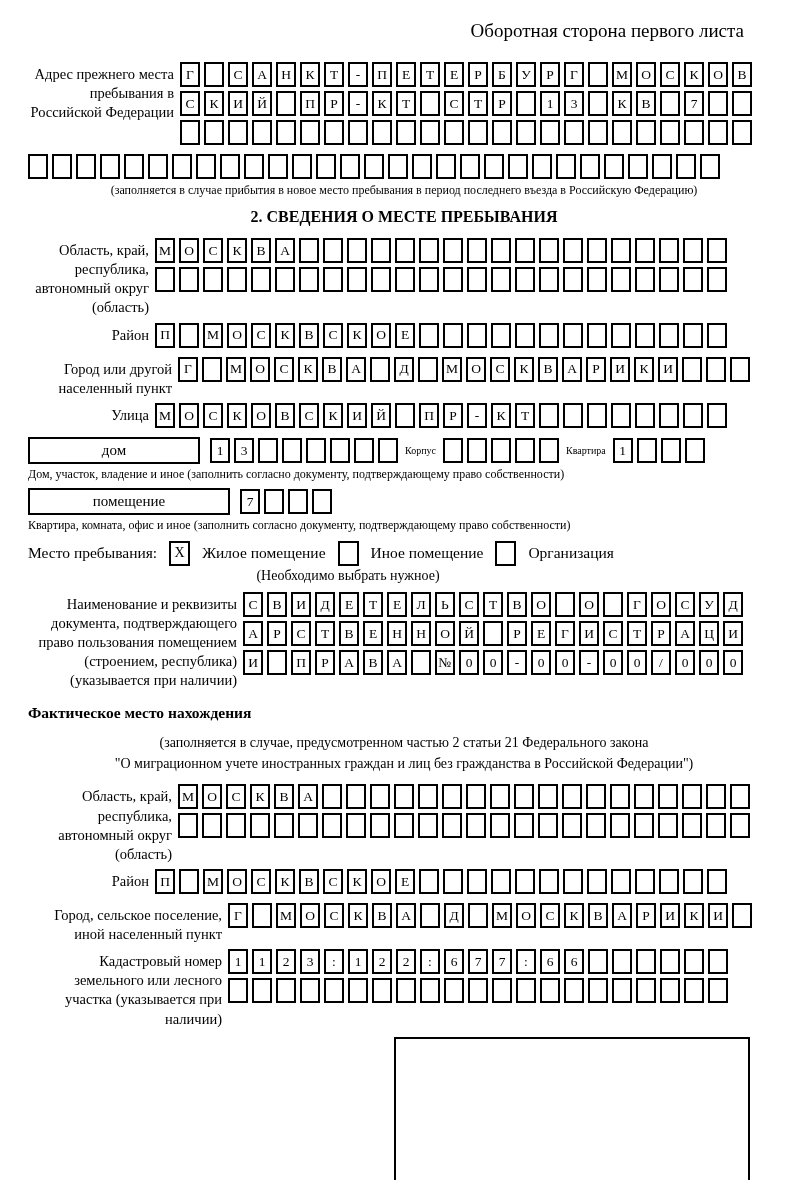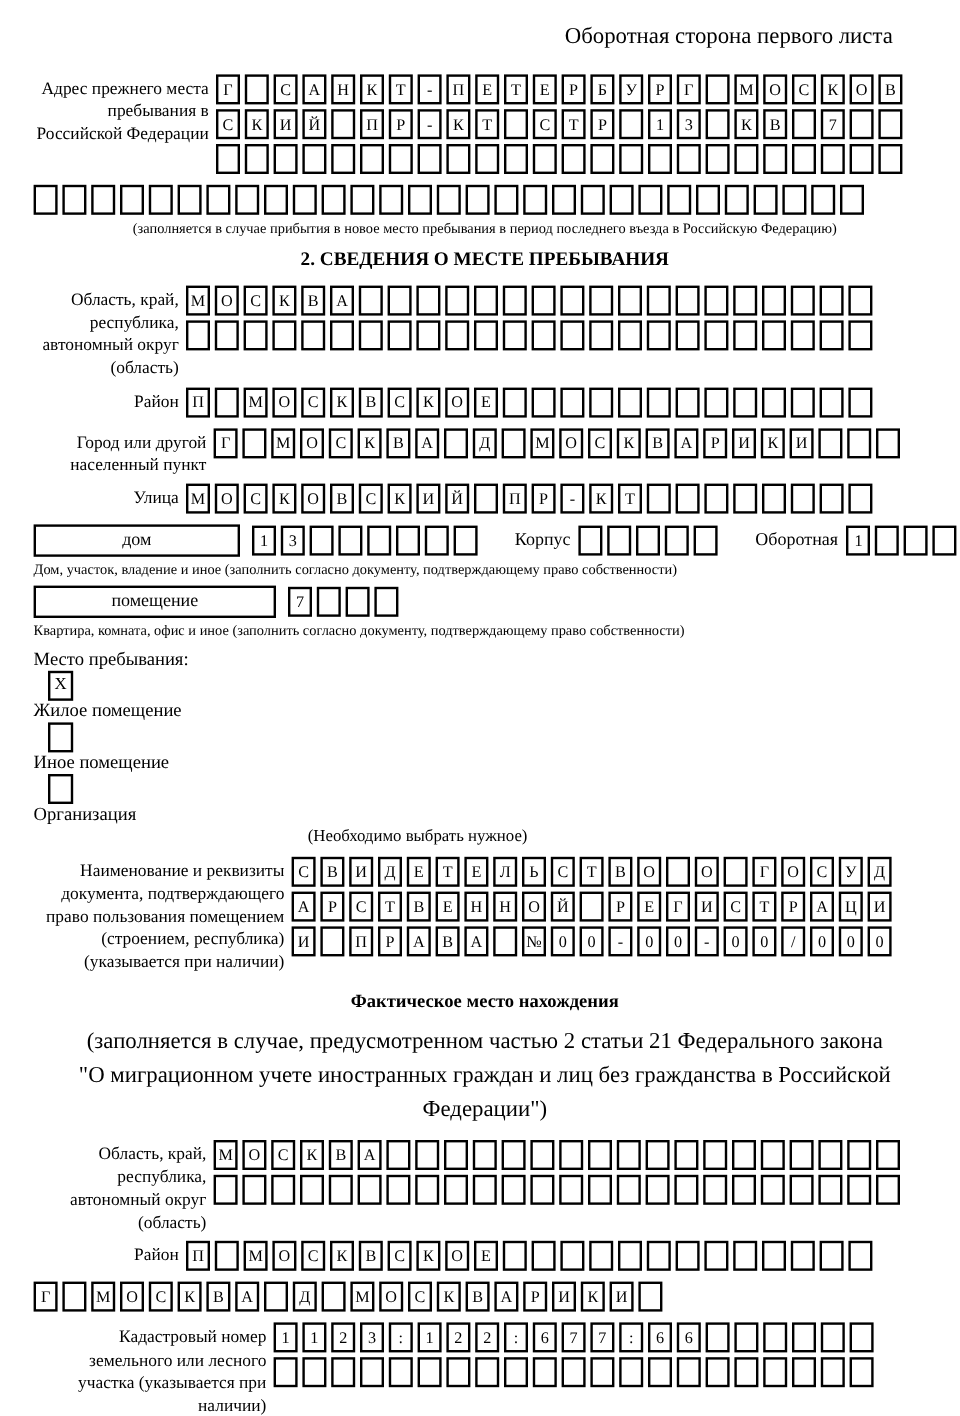--- a/index.html
+++ b/index.html
@@ -15,31 +15,31 @@
   .f-rows{flex:1;}
 
   .cells{display:flex;gap:4px;margin-bottom:4px;}
   .cell{width:16px;height:21px;border:2px solid #000;display:inline-flex;flex-shrink:0;
         align-items:center;justify-content:center;font-size:13.5px;line-height:1;}
 
   .caption{font-size:12px;margin:0 0 6px 0;}
   .center{text-align:center;}
 
   .section-title{font-size:16px;font-weight:bold;text-align:center;margin:10px 0 12px 0;}
-  .fact-title{font-size:15.5px;font-weight:bold;text-align:center;margin:14px 0 10px 0;}
-  .fact-note{font-size:19px;text-align:center;line-height:1.5;margin-bottom:10px;}
+  .fact-title{font-size:15.5px;font-weight:bold;margin:14px 0 10px 0;}
+  .fact-note{font-size:14px;text-align:center;line-height:1.5;margin-bottom:10px;}
 
   .house-row{display:flex;align-items:center;margin-bottom:3px;}
   .big-box{height:23px;border:2px solid #000;display:inline-flex;flex-shrink:0;
            align-items:center;justify-content:center;font-size:15px;}
   .bb-dom{width:168px;margin-right:10px;text-align:center;}
   .bb-kv{width:198px;margin-right:10px;}
-  .inline-label{font-size:15px;padding:0 7px;white-space:nowrap;margin-left:24px;}
-
-  .stay-row{display:flex;margin:8px 0 2px 0;font-size:15.5px;flex-direction:column;}
+  .inline-label{font-size:10px;padding:0 7px;white-space:nowrap;}
+
+  .stay-row{display:flex;align-items:center;margin:8px 0 2px 0;font-size:15.5px;}
   .stay-label{white-space:nowrap;}
   .check-box{width:17px;height:21px;border:2px solid #000;display:inline-flex;flex-shrink:0;
              align-items:center;justify-content:center;font-size:14px;margin:0 12px;}
   .stay-note{font-size:14px;text-align:center;width:560px;margin:0 0 8px 40px;}
 
   .stamp-box{width:352px;height:172px;border:2px solid #000;margin:8px 0 6px 366px;}
 </style>
 </head>
 <body>
 
@@ -332,21 +332,21 @@
         <span class="cell"></span>
       </div>
     <div class="inline-label">Корпус</div>
     <div class="cells" style="margin-bottom:0;">
         <span class="cell"></span>
         <span class="cell"></span>
         <span class="cell"></span>
         <span class="cell"></span>
         <span class="cell"></span>
       </div>
-    <div class="inline-label">Оборотная</div>
+    <div class="inline-label">Квартира</div>
     <div class="cells" style="margin-bottom:0;">
         <span class="cell">1</span>
         <span class="cell"></span>
         <span class="cell"></span>
         <span class="cell"></span>
       </div>
   </div>
   <div class="caption">Дом, участок, владение и иное (заполнить согласно документу, подтверждающему право собственности)</div>
 
   <div class="house-row">
@@ -536,20 +536,21 @@
           <span class="cell"></span>
           <span class="cell"></span>
           <span class="cell"></span>
           <span class="cell"></span>
           <span class="cell"></span>
         </div>
     </div>
   </div>
 
   <div class="field">
+    <div class="f-label w200">Город, сельское поселение, иной населенный пункт</div>
     <div class="f-rows">
       <div class="cells">
           <span class="cell">Г</span>
           <span class="cell"></span>
           <span class="cell">М</span>
           <span class="cell">О</span>
           <span class="cell">С</span>
           <span class="cell">К</span>
           <span class="cell">В</span>
           <span class="cell">А</span>

